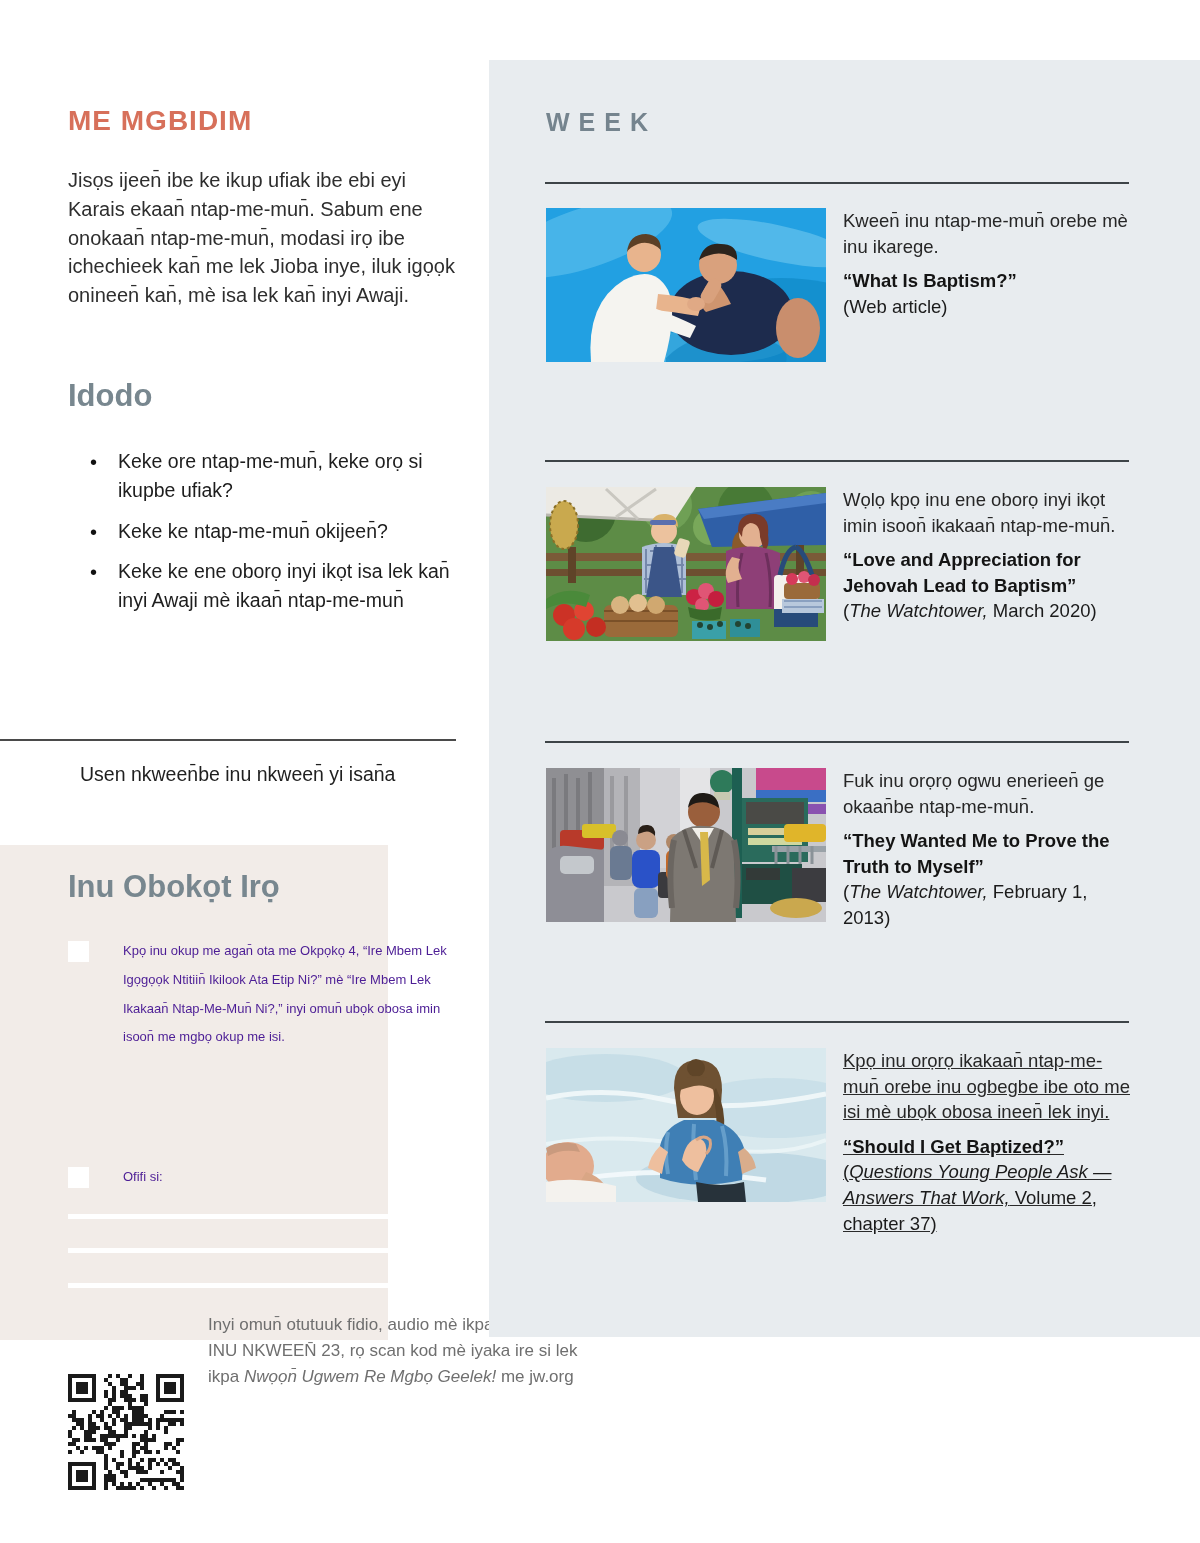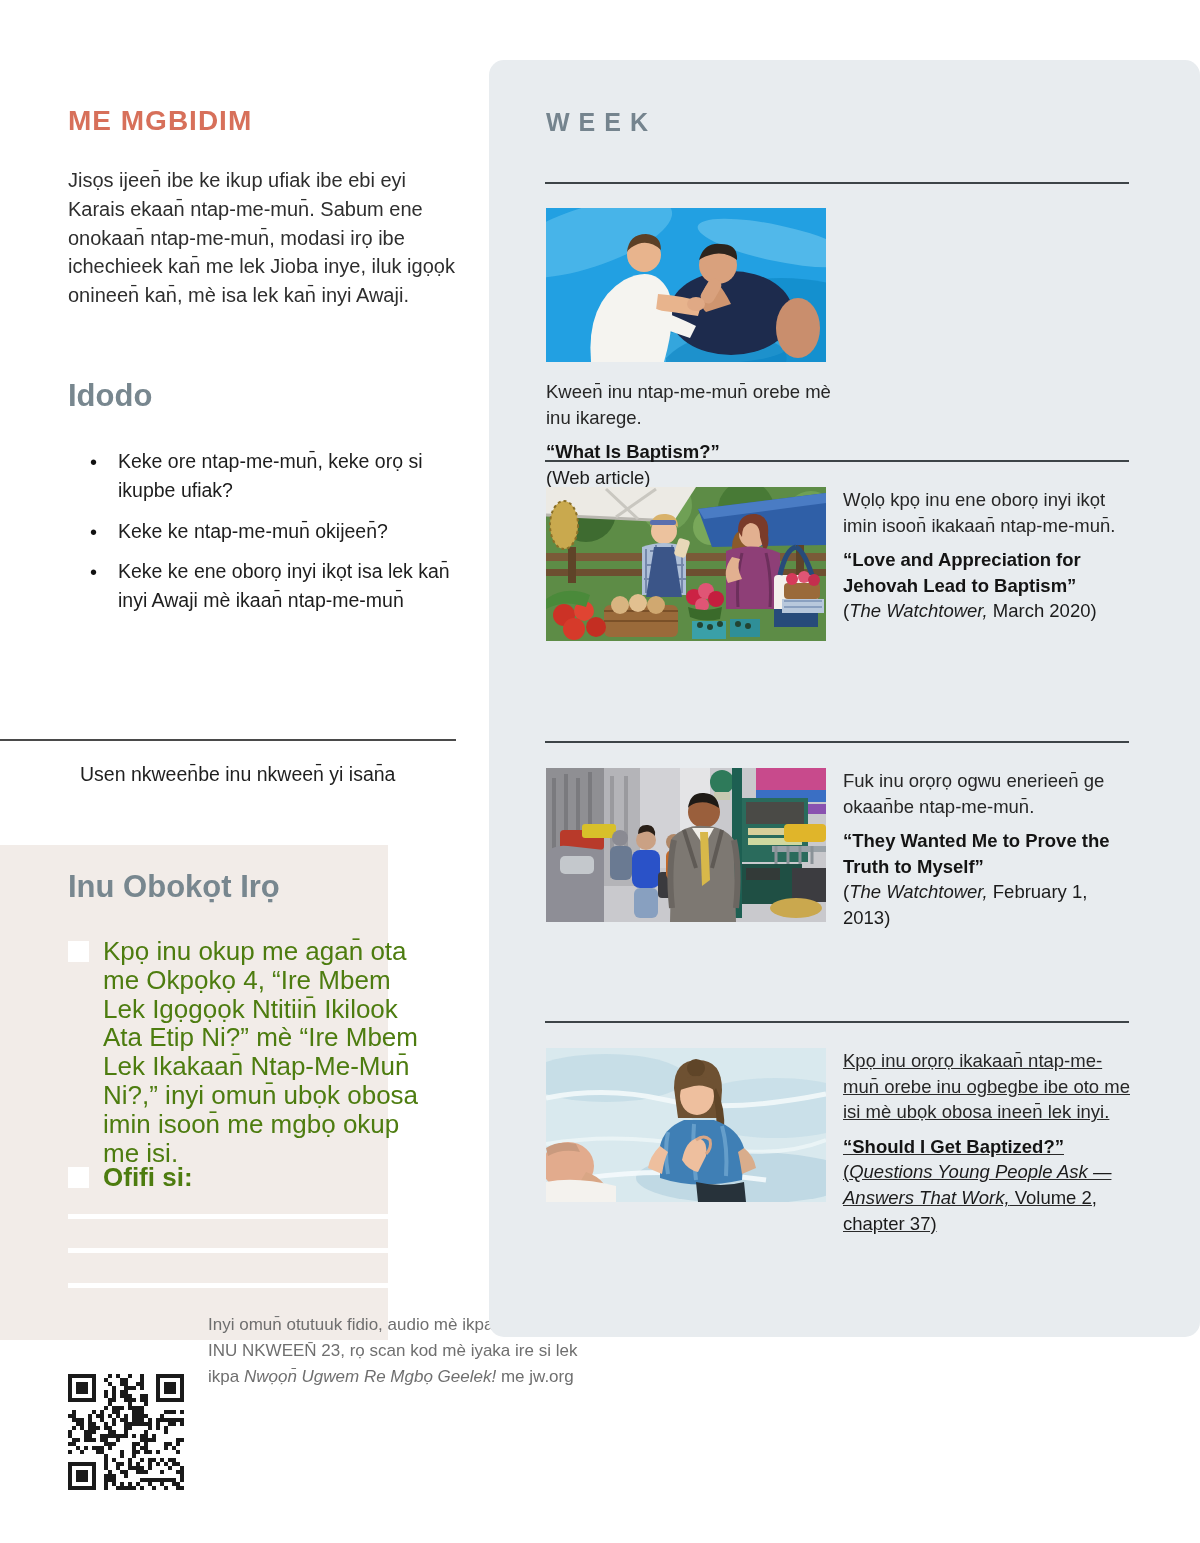--- a/index.html
+++ b/index.html
@@ -38,42 +38,42 @@
     font-size:19.5px;line-height:28px;color:#1f1f1f;margin-left:12px;
   }
   .homework{
     position:absolute;left:0;top:845px;width:388px;height:495px;background:#f2ece8;
   }
   .homework-title{
     position:absolute;left:68px;top:24px;font-size:31px;font-weight:700;color:#78878f;
   }
   .task{position:absolute;left:68px;display:flex;gap:14px;}
   .task-1{top:92px;}
-  .task-2{top:318px;font-weight:bold;}
+  .task-2{top:318px;}
   .checkbox{width:21px;height:21px;background:#ffffff;flex:none;margin-top:4px;}
-  .task-text{width:332px;font-size:26px;line-height:28.8px;color:#4d7c0f;}
+  .task-text{width:332px;font-size:13px;line-height:28.8px;color:#4c1d95;margin-left:20px;}
   .writing-line{position:absolute;left:68px;width:386px;height:5px;background:#ffffff;}
   .wl-1{top:369px;} .wl-2{top:403px;} .wl-3{top:438px;}
   .qr{position:absolute;left:68px;top:1374px;width:116px;height:116px;}
   .footer-note{
     position:absolute;left:208px;top:1312px;width:430px;
     font-size:17px;line-height:26px;color:#6f6f6f;
   }
   
   .week-panel{
-    position:absolute;left:489px;top:60px;width:711px;height:1277px;background:#e8ecef;border-radius:15px;
+    position:absolute;left:489px;top:60px;width:711px;height:1277px;background:#e8ecef;
   }
   .week-title{
     position:absolute;left:57px;top:48px;font-size:25px;font-weight:700;
     letter-spacing:9px;color:#75848e;
   }
   .w-hr{position:absolute;left:56px;width:584px;height:0;border-top:2px solid #3d4447;}
   .hr-1{top:122px;} .hr-2{top:400px;} .hr-3{top:681px;} .hr-4{top:961px;}
   .week-item{position:absolute;left:57px;display:flex;gap:17px;}
-  .wi-1{top:148px;flex-direction:column;} .wi-2{top:427px;} .wi-3{top:708px;} .wi-4{top:988px;text-decoration:underline;}
+  .wi-1{top:148px;} .wi-2{top:427px;} .wi-3{top:708px;} .wi-4{top:988px;text-decoration:underline;}
   .item-photo{width:280px;height:154px;flex:none;overflow:hidden;}
   .item-photo svg{display:block;width:280px;height:154px;}
   .item-text{width:294px;font-size:18.5px;line-height:25.6px;color:#262626;}
   .item-title{display:block;font-weight:700;margin-top:9px;color:#141414;}
   .item-source{display:block;color:#1b1b1b;}
   .item-desc{display:block;}
 </style>
 </head>
 <body>
 

